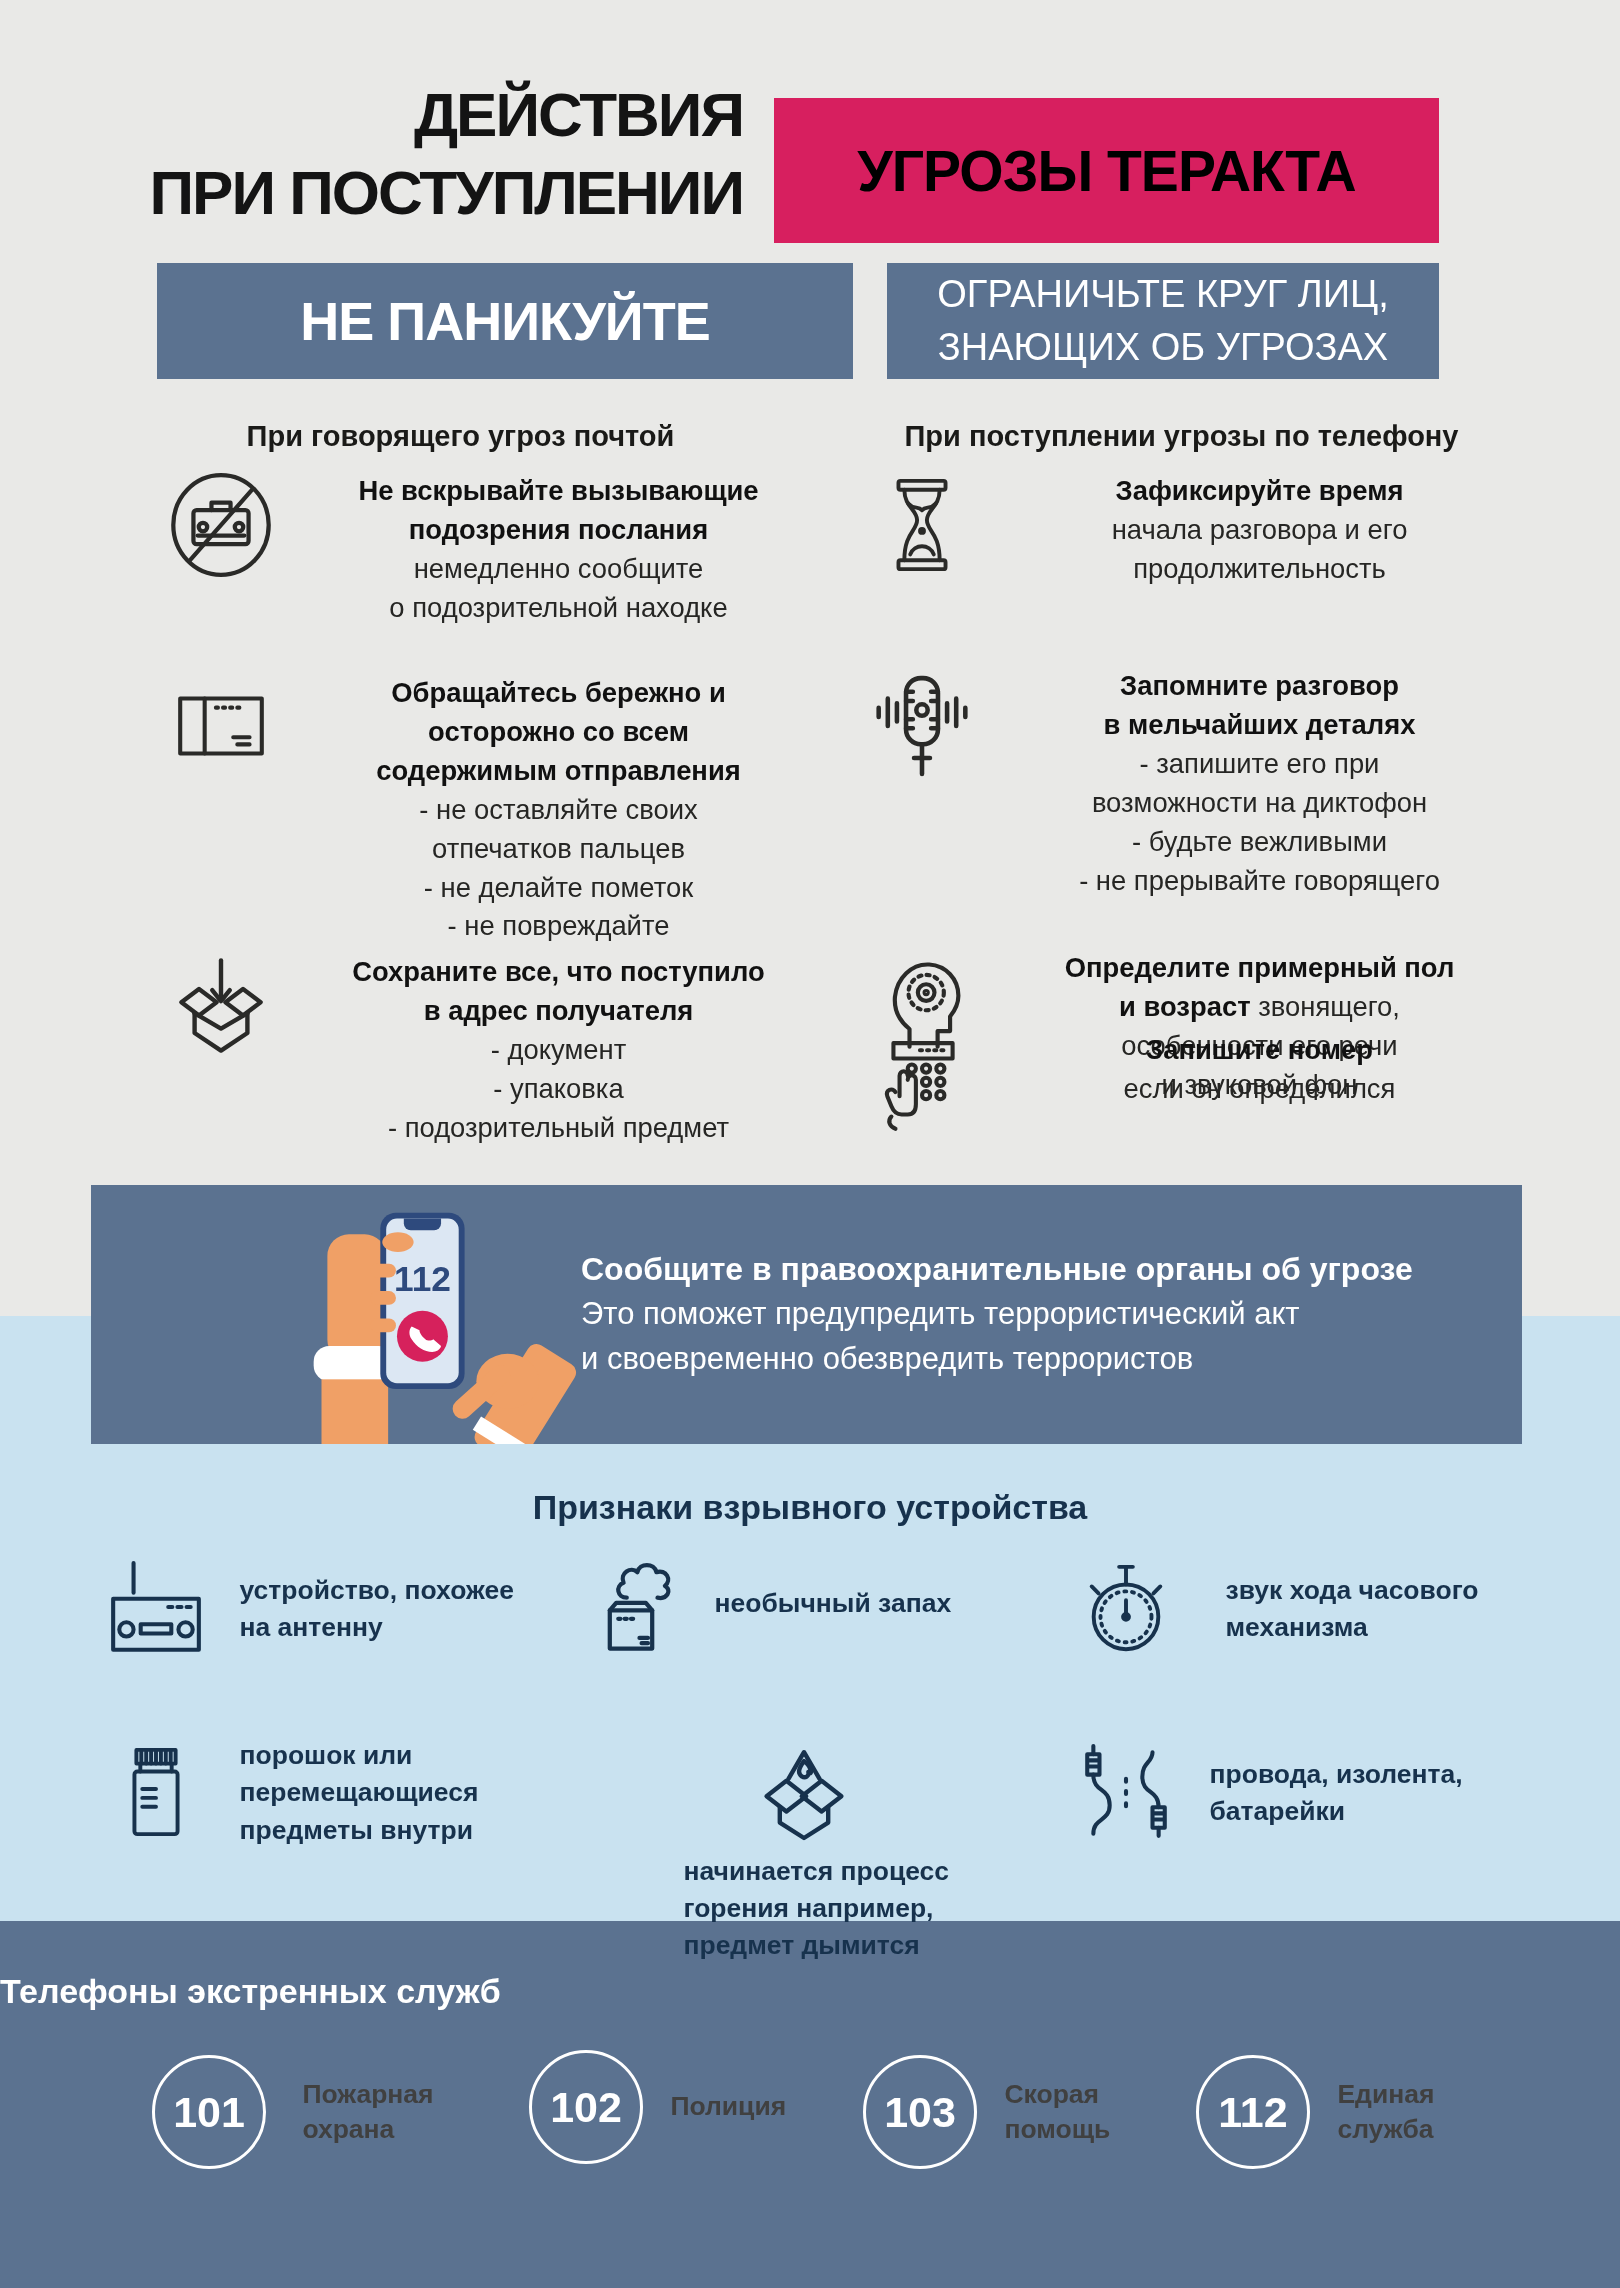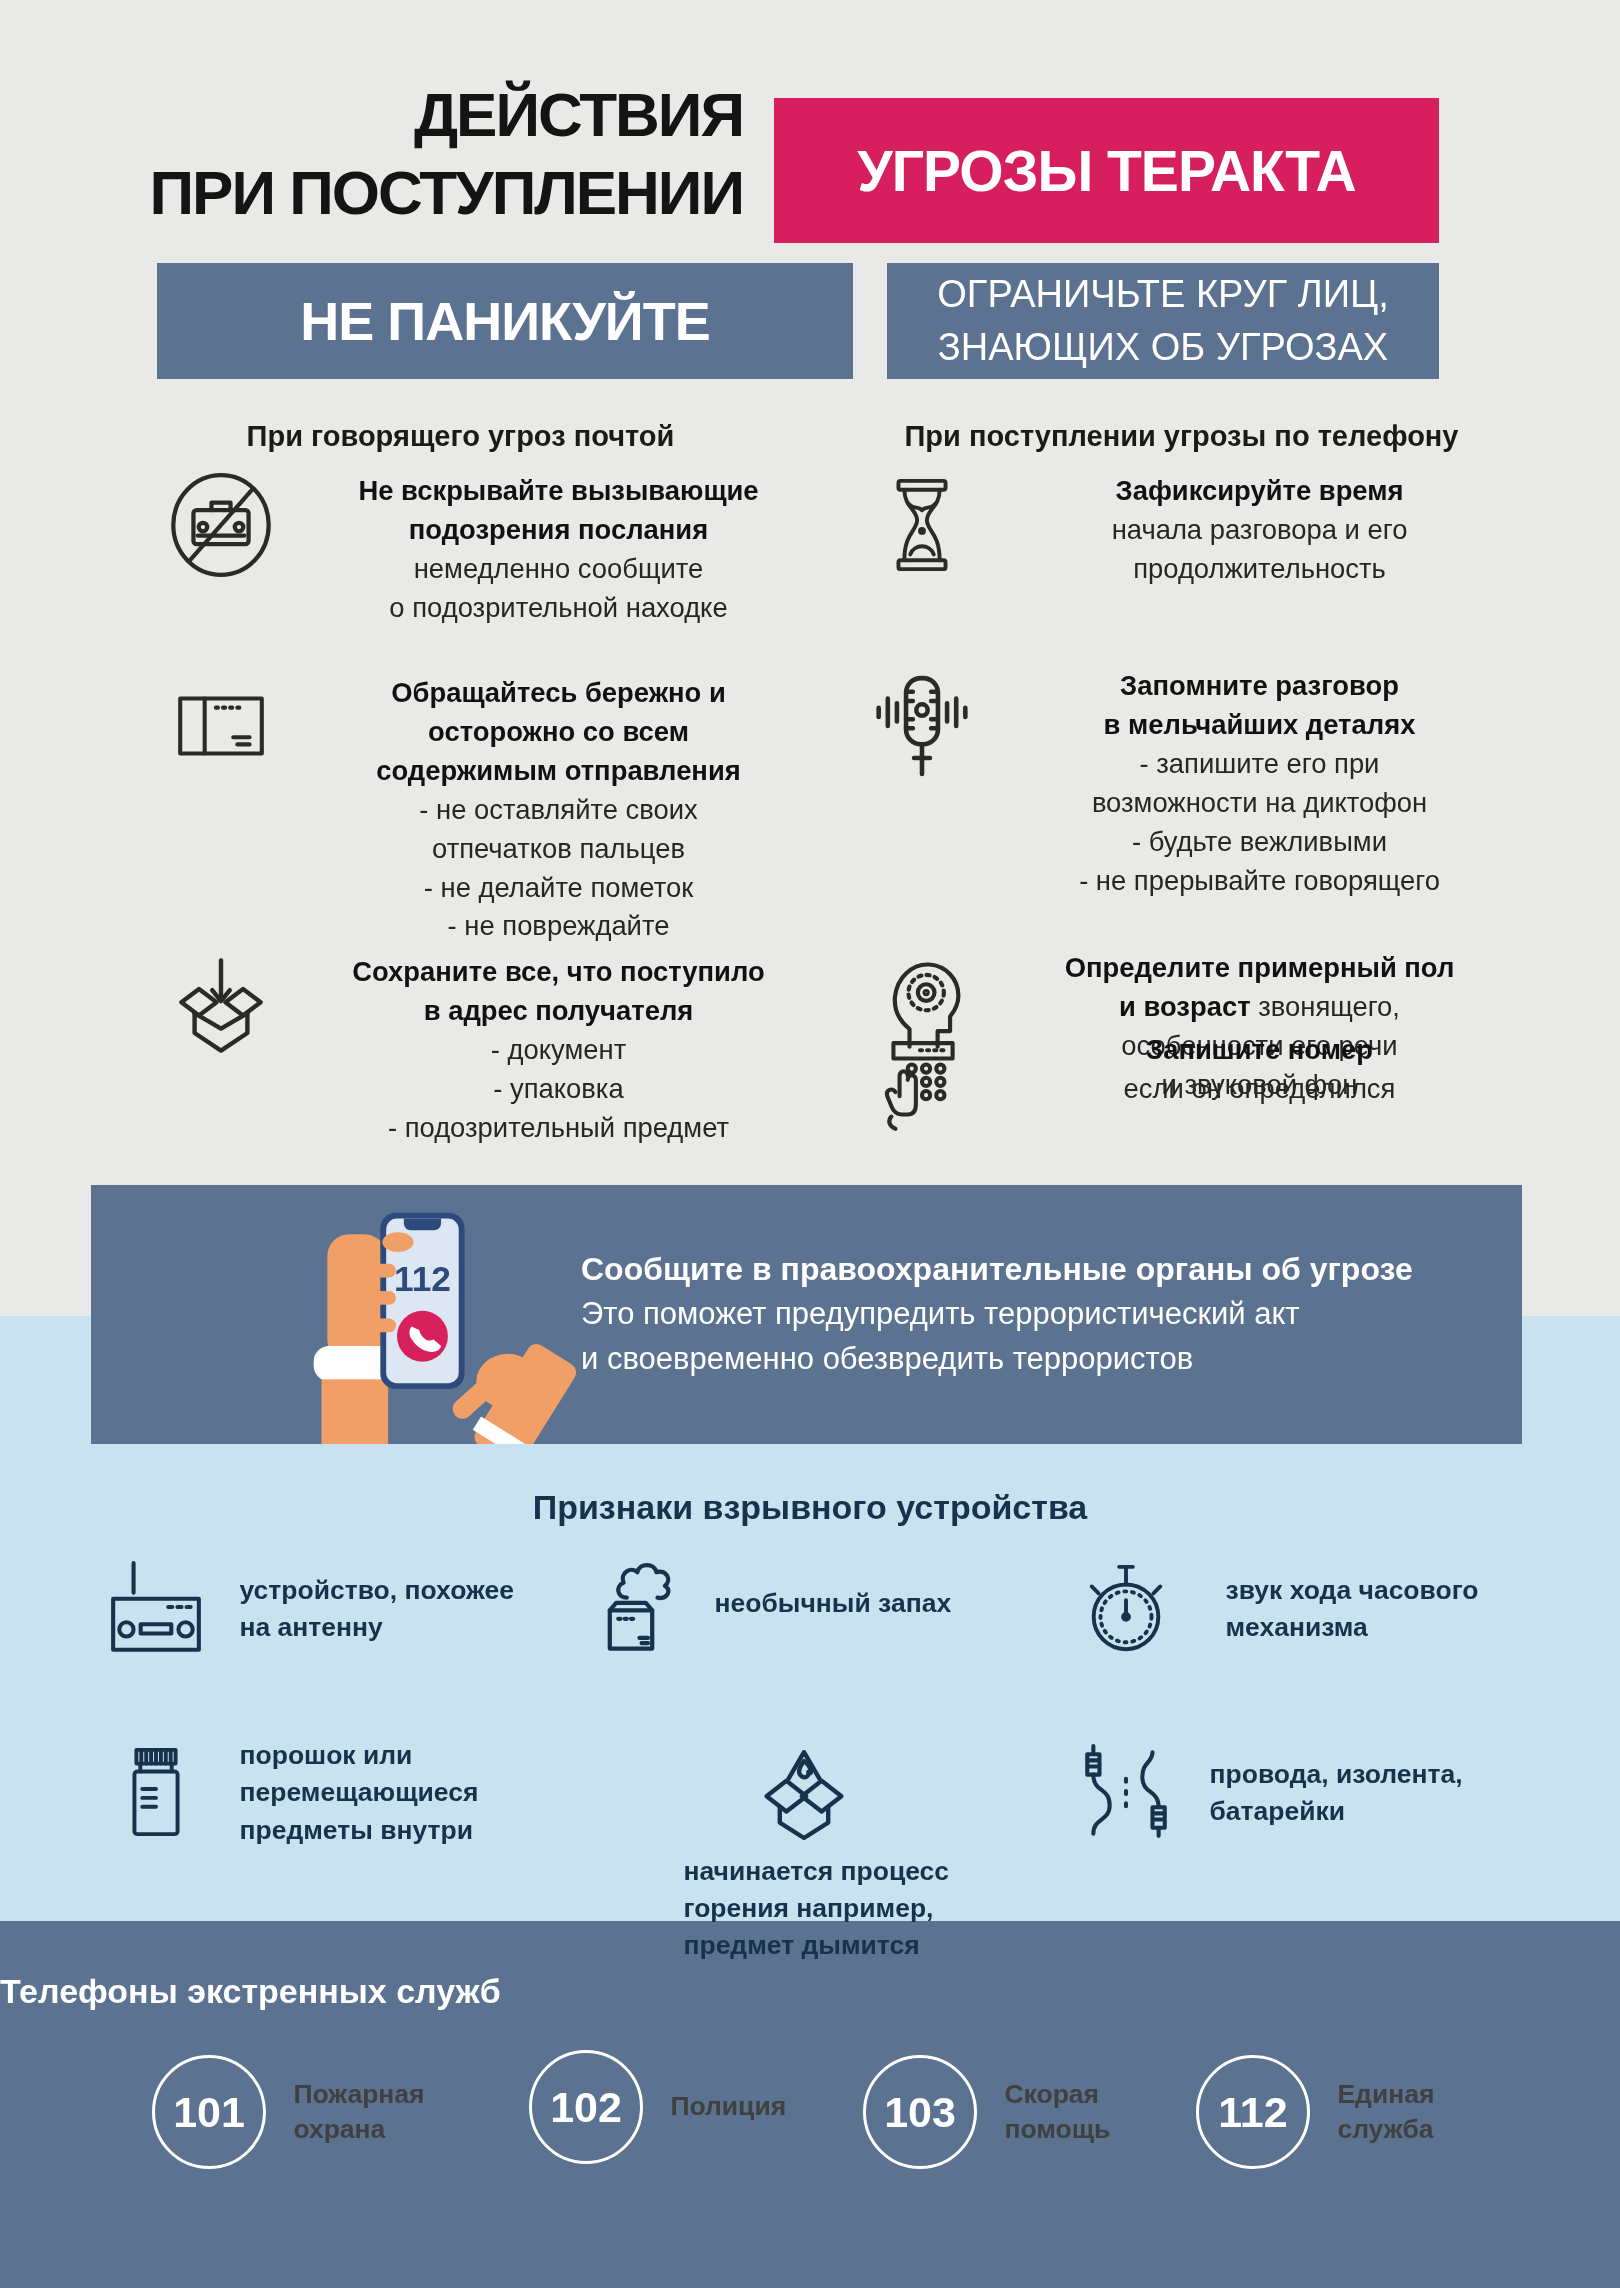--- a/index.html
+++ b/index.html
@@ -5,21 +5,21 @@
   html,body{margin:0;padding:0;background:#cfcfcf;}
   .page{position:relative;width:1620px;height:2289px;background:#e9e9e7;
         font-family:"Liberation Sans",sans-serif;overflow:hidden;color:#1d1d1b;}
   .band-lightblue{position:absolute;left:0;top:1316px;width:1620px;height:605px;background:#c9e2f0;}
   .band-bottom{position:absolute;left:0;top:1921px;width:1620px;height:368px;background:#5b7290;}
 
   
   .title-block{position:absolute;left:0;top:76px;width:743px;text-align:right;
                font-weight:bold;color:#141414;font-size:62px;line-height:1.26;letter-spacing:-2px;}
   .badge-pink{position:absolute;left:774px;top:98px;width:665px;height:145px;background:#d71f5f;
-              color:#ffffff;font-weight:bold;font-size:57px;letter-spacing:-1px;
+              color:#000000;font-weight:bold;font-size:57px;letter-spacing:-1px;
               display:flex;align-items:center;justify-content:center;}
   .panic-box{position:absolute;left:157px;top:263px;width:696px;height:116px;background:#5b7290;
              color:#fff;font-weight:bold;font-size:54px;letter-spacing:-1px;
              display:flex;align-items:center;justify-content:center;}
   .limit-box{position:absolute;left:887px;top:263px;width:552px;height:116px;background:#5b7290;
              color:#fff;font-weight:normal;font-size:38px;line-height:1.4;text-align:center;
              display:flex;align-items:center;justify-content:center;white-space:pre-line;}
 
   .col-head{position:absolute;top:420px;font-size:29px;font-weight:bold;color:#1a1a18;text-align:center;}
   .col-head.left{left:147px;width:627px;}
@@ -326,21 +326,21 @@
         <path d="M82 64 c0 -18 -16 -12 -16 -30 c0 -14 10 -14 10 -24"></path>
         <path d="M50 36 v3 M50 48 v3 M50 60 v3"></path>
       </svg>
     </div>
     <p class="sign-label">провода, изолента,
 батарейки</p>
   </div>
 
   <div class="em-head">Телефоны экстренных служб</div>
 
-  <div class="em" style="left:152px;">
+  <div class="em" style="left:152px;gap:9px;">
     <div class="em-circle">
       <span>101</span>
     </div>
     <p class="em-label">Пожарная
 охрана</p>
   </div>
 
   <div class="em" style="left:529px;">
     <div class="em-circle">
       <span>102</span>

